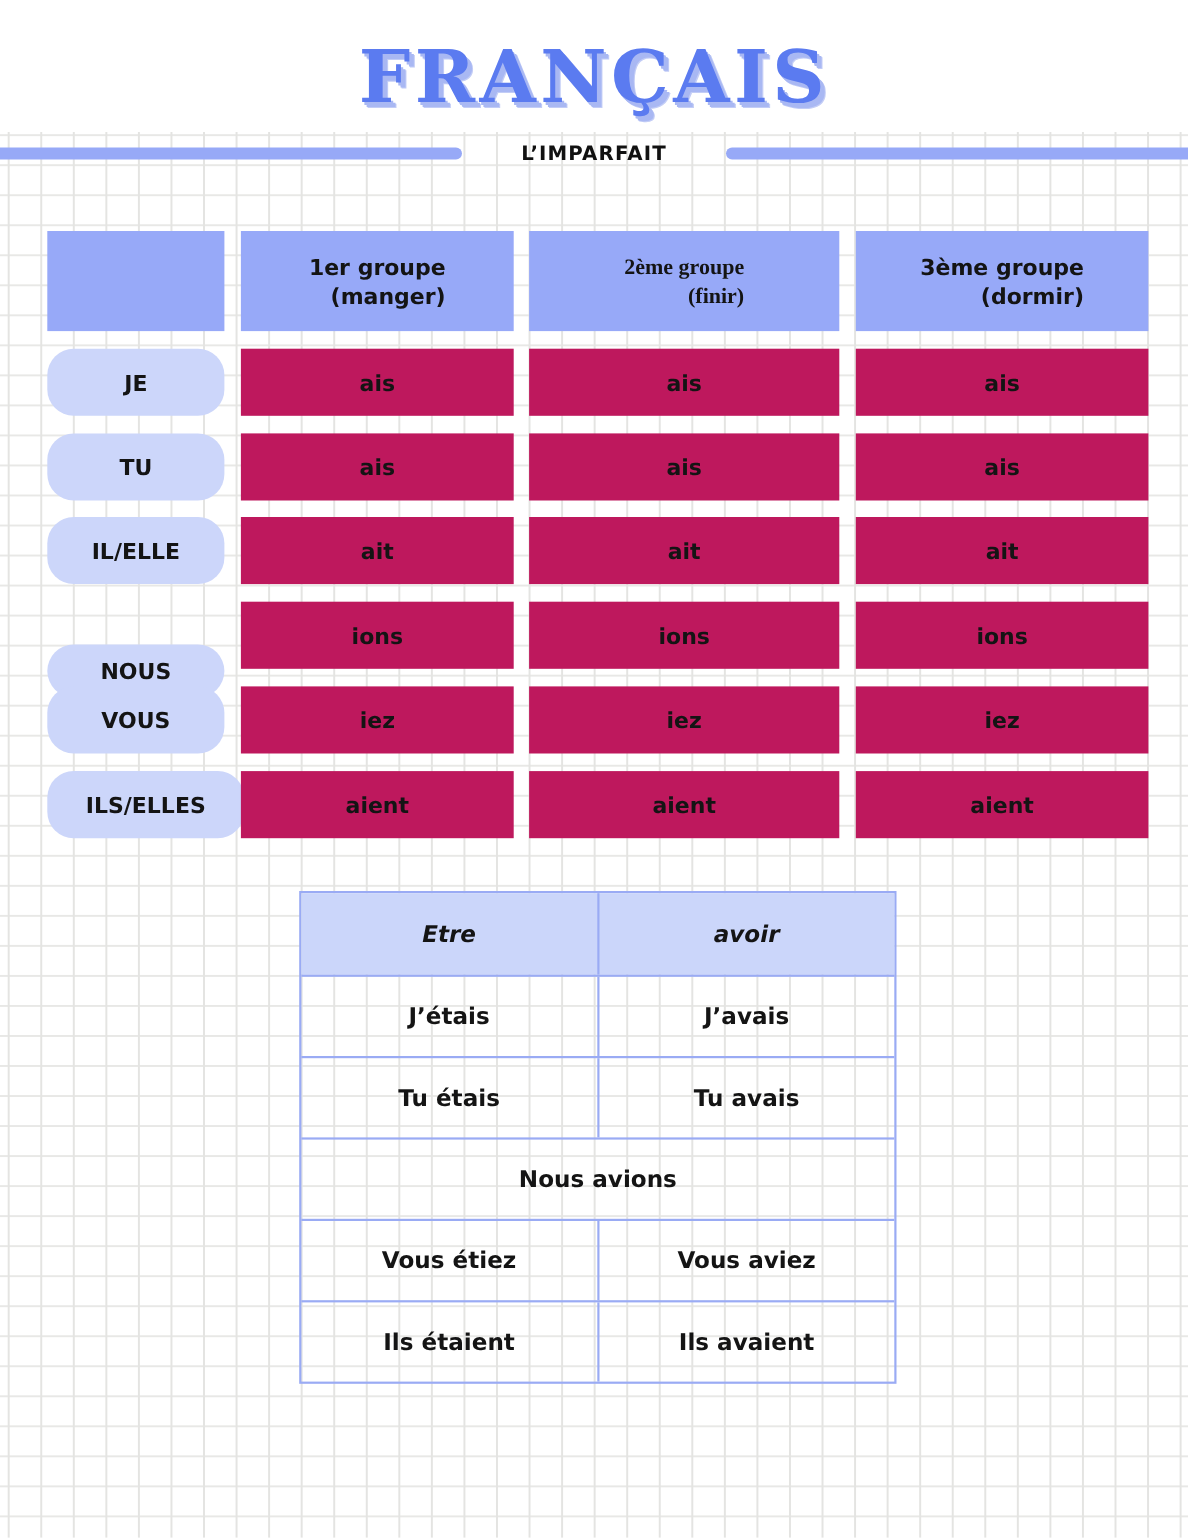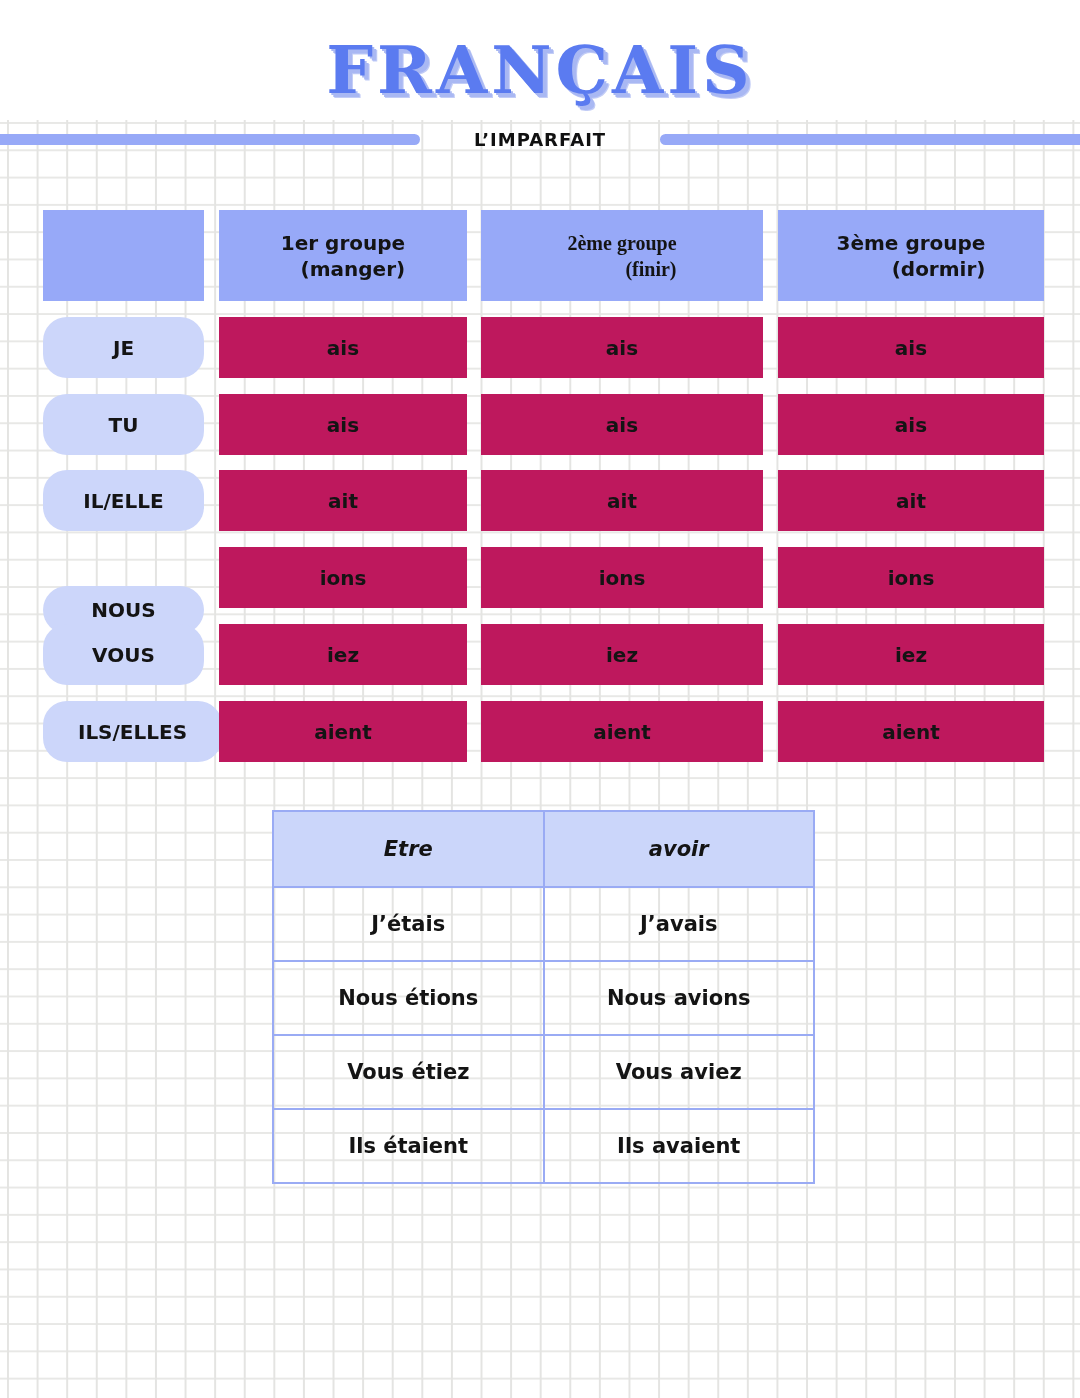--- a/index.html
+++ b/index.html
@@ -169,21 +169,24 @@
 <div class="tbl2">
   <div class="row">
     <div class="c">Etre</div>
     <div class="c">avoir</div>
   </div>
   <div class="row">
     <div class="c">J’étais</div>
     <div class="c">J’avais</div>
   </div>
   <div class="row">
-    <div class="c">Nous étions</div>
+    <div class="c">Tu étais</div>
+    <div class="c">Tu avais</div>
+  </div>
+  <div class="row">
     <div class="c">Nous avions</div>
   </div>
   <div class="row">
     <div class="c">Vous étiez</div>
     <div class="c">Vous aviez</div>
   </div>
   <div class="row">
     <div class="c">Ils étaient</div>
     <div class="c">Ils avaient</div>
   </div>

